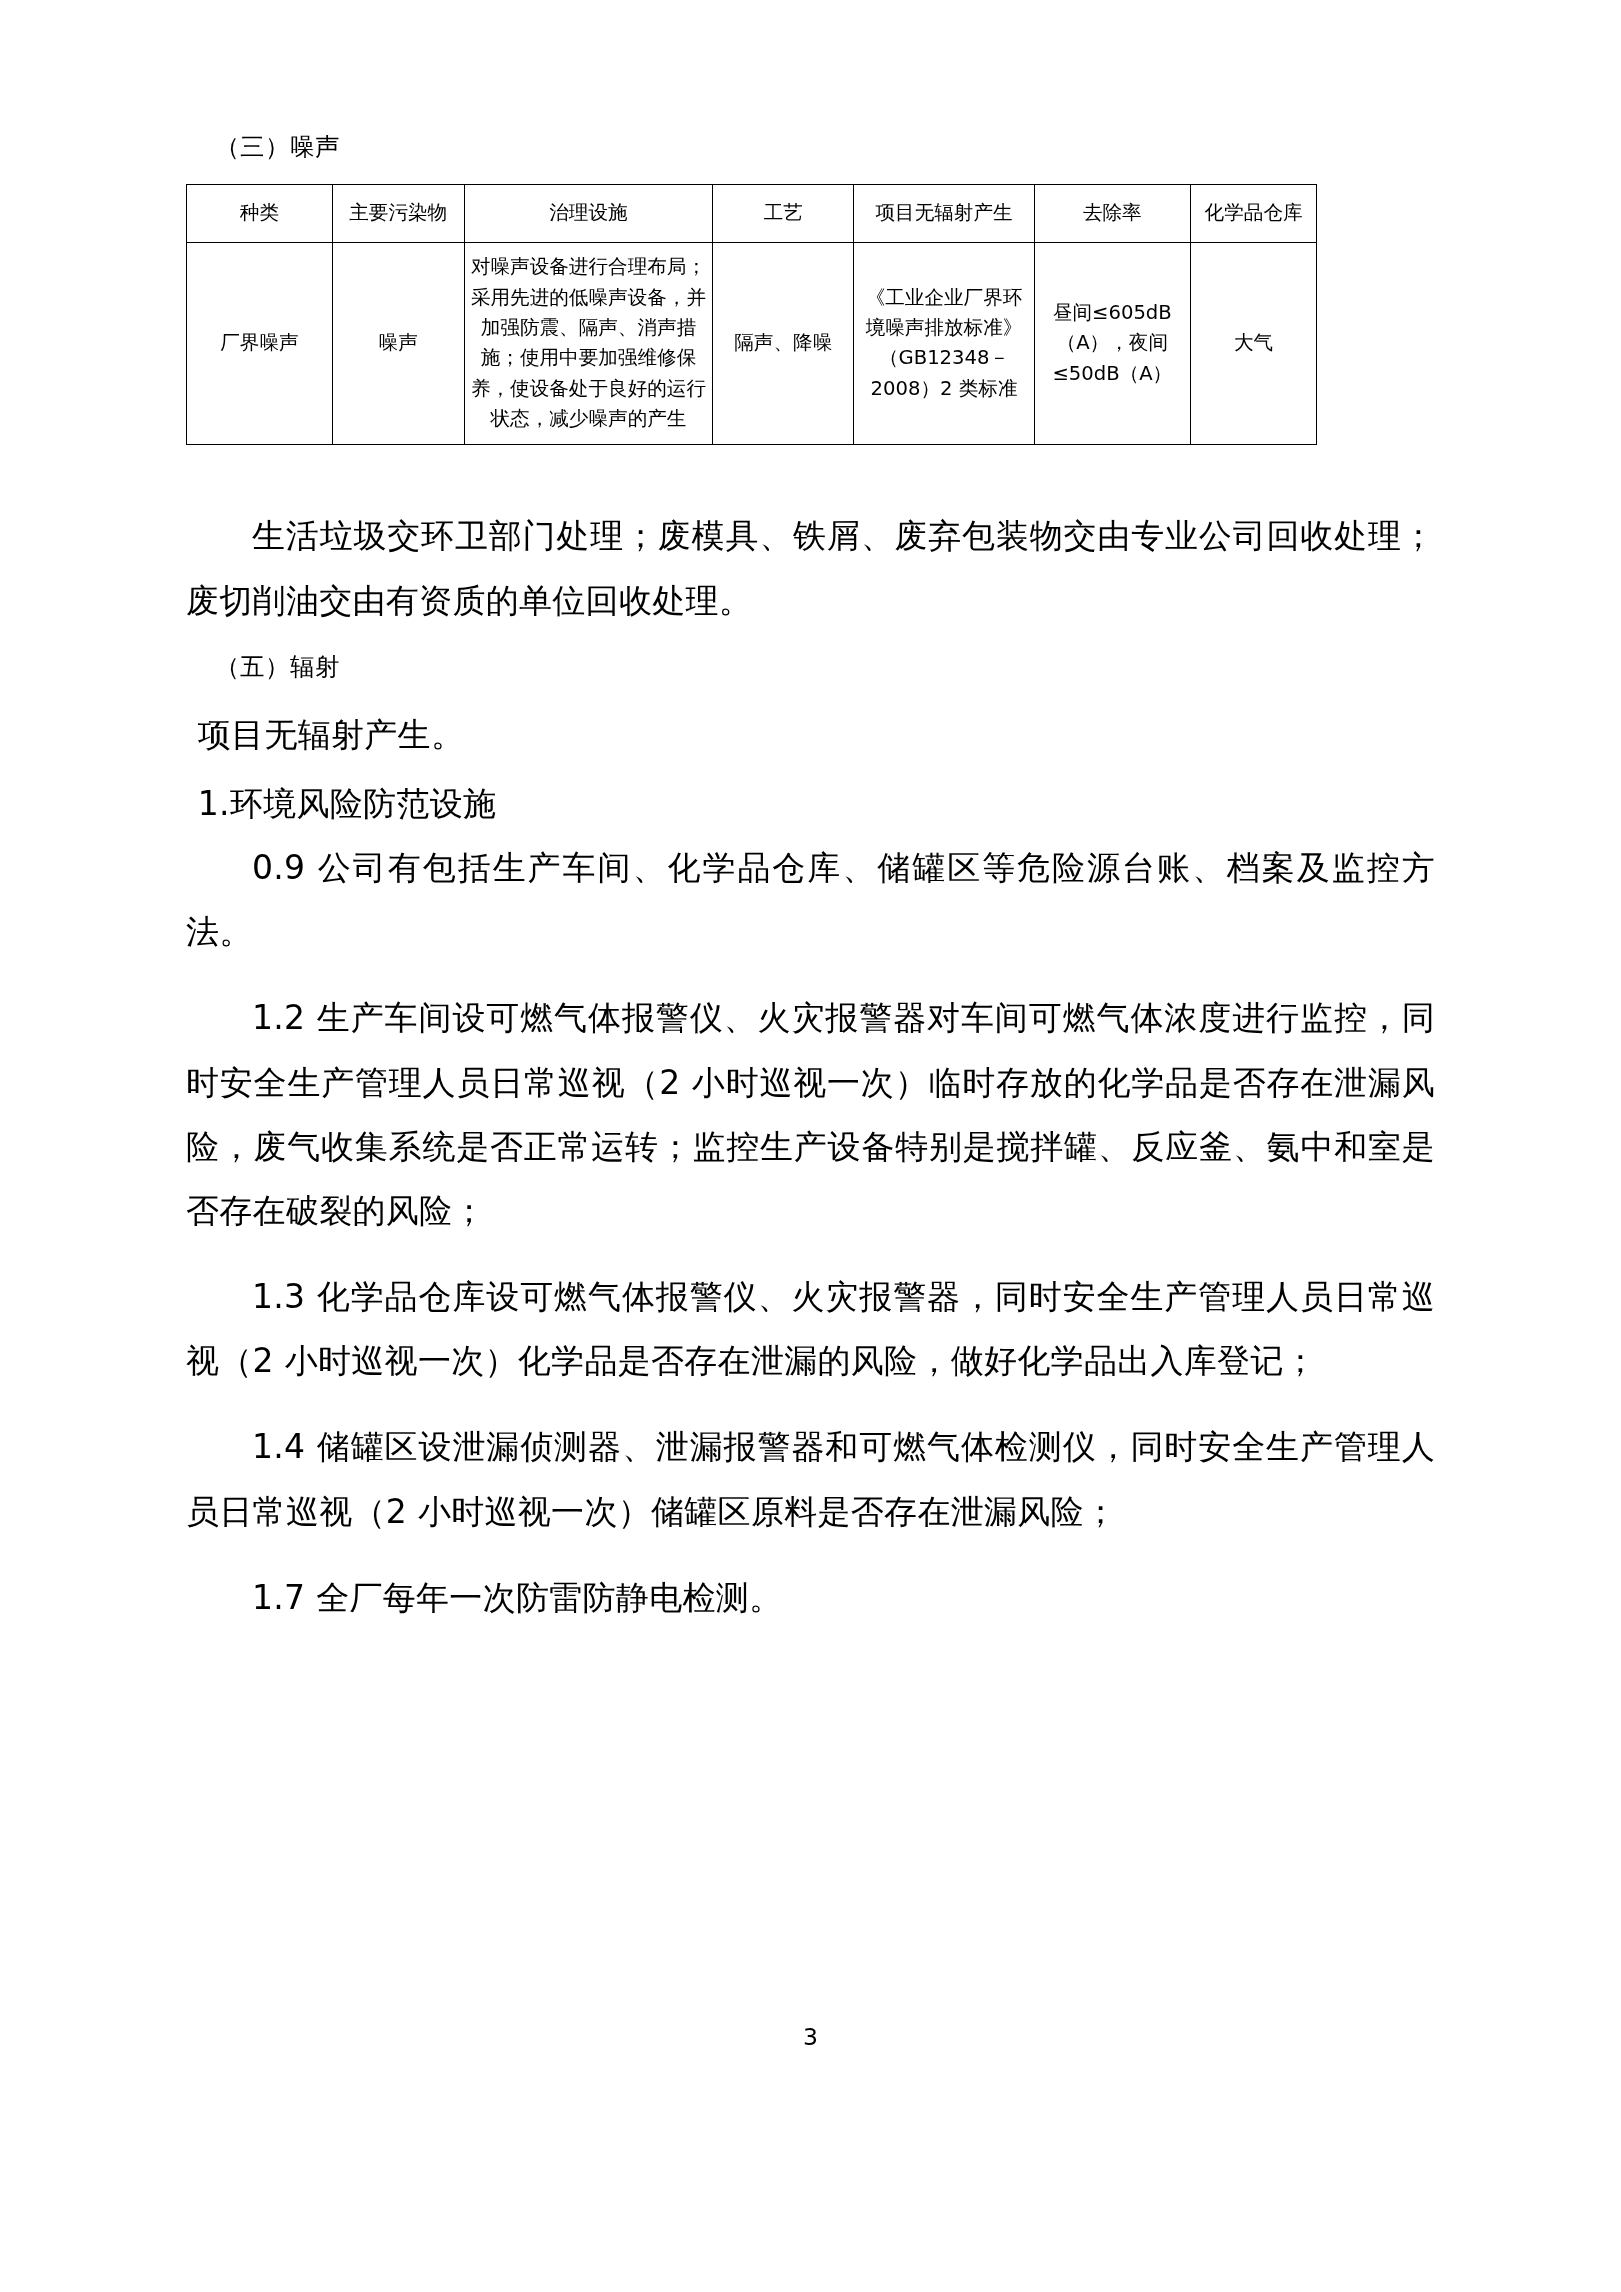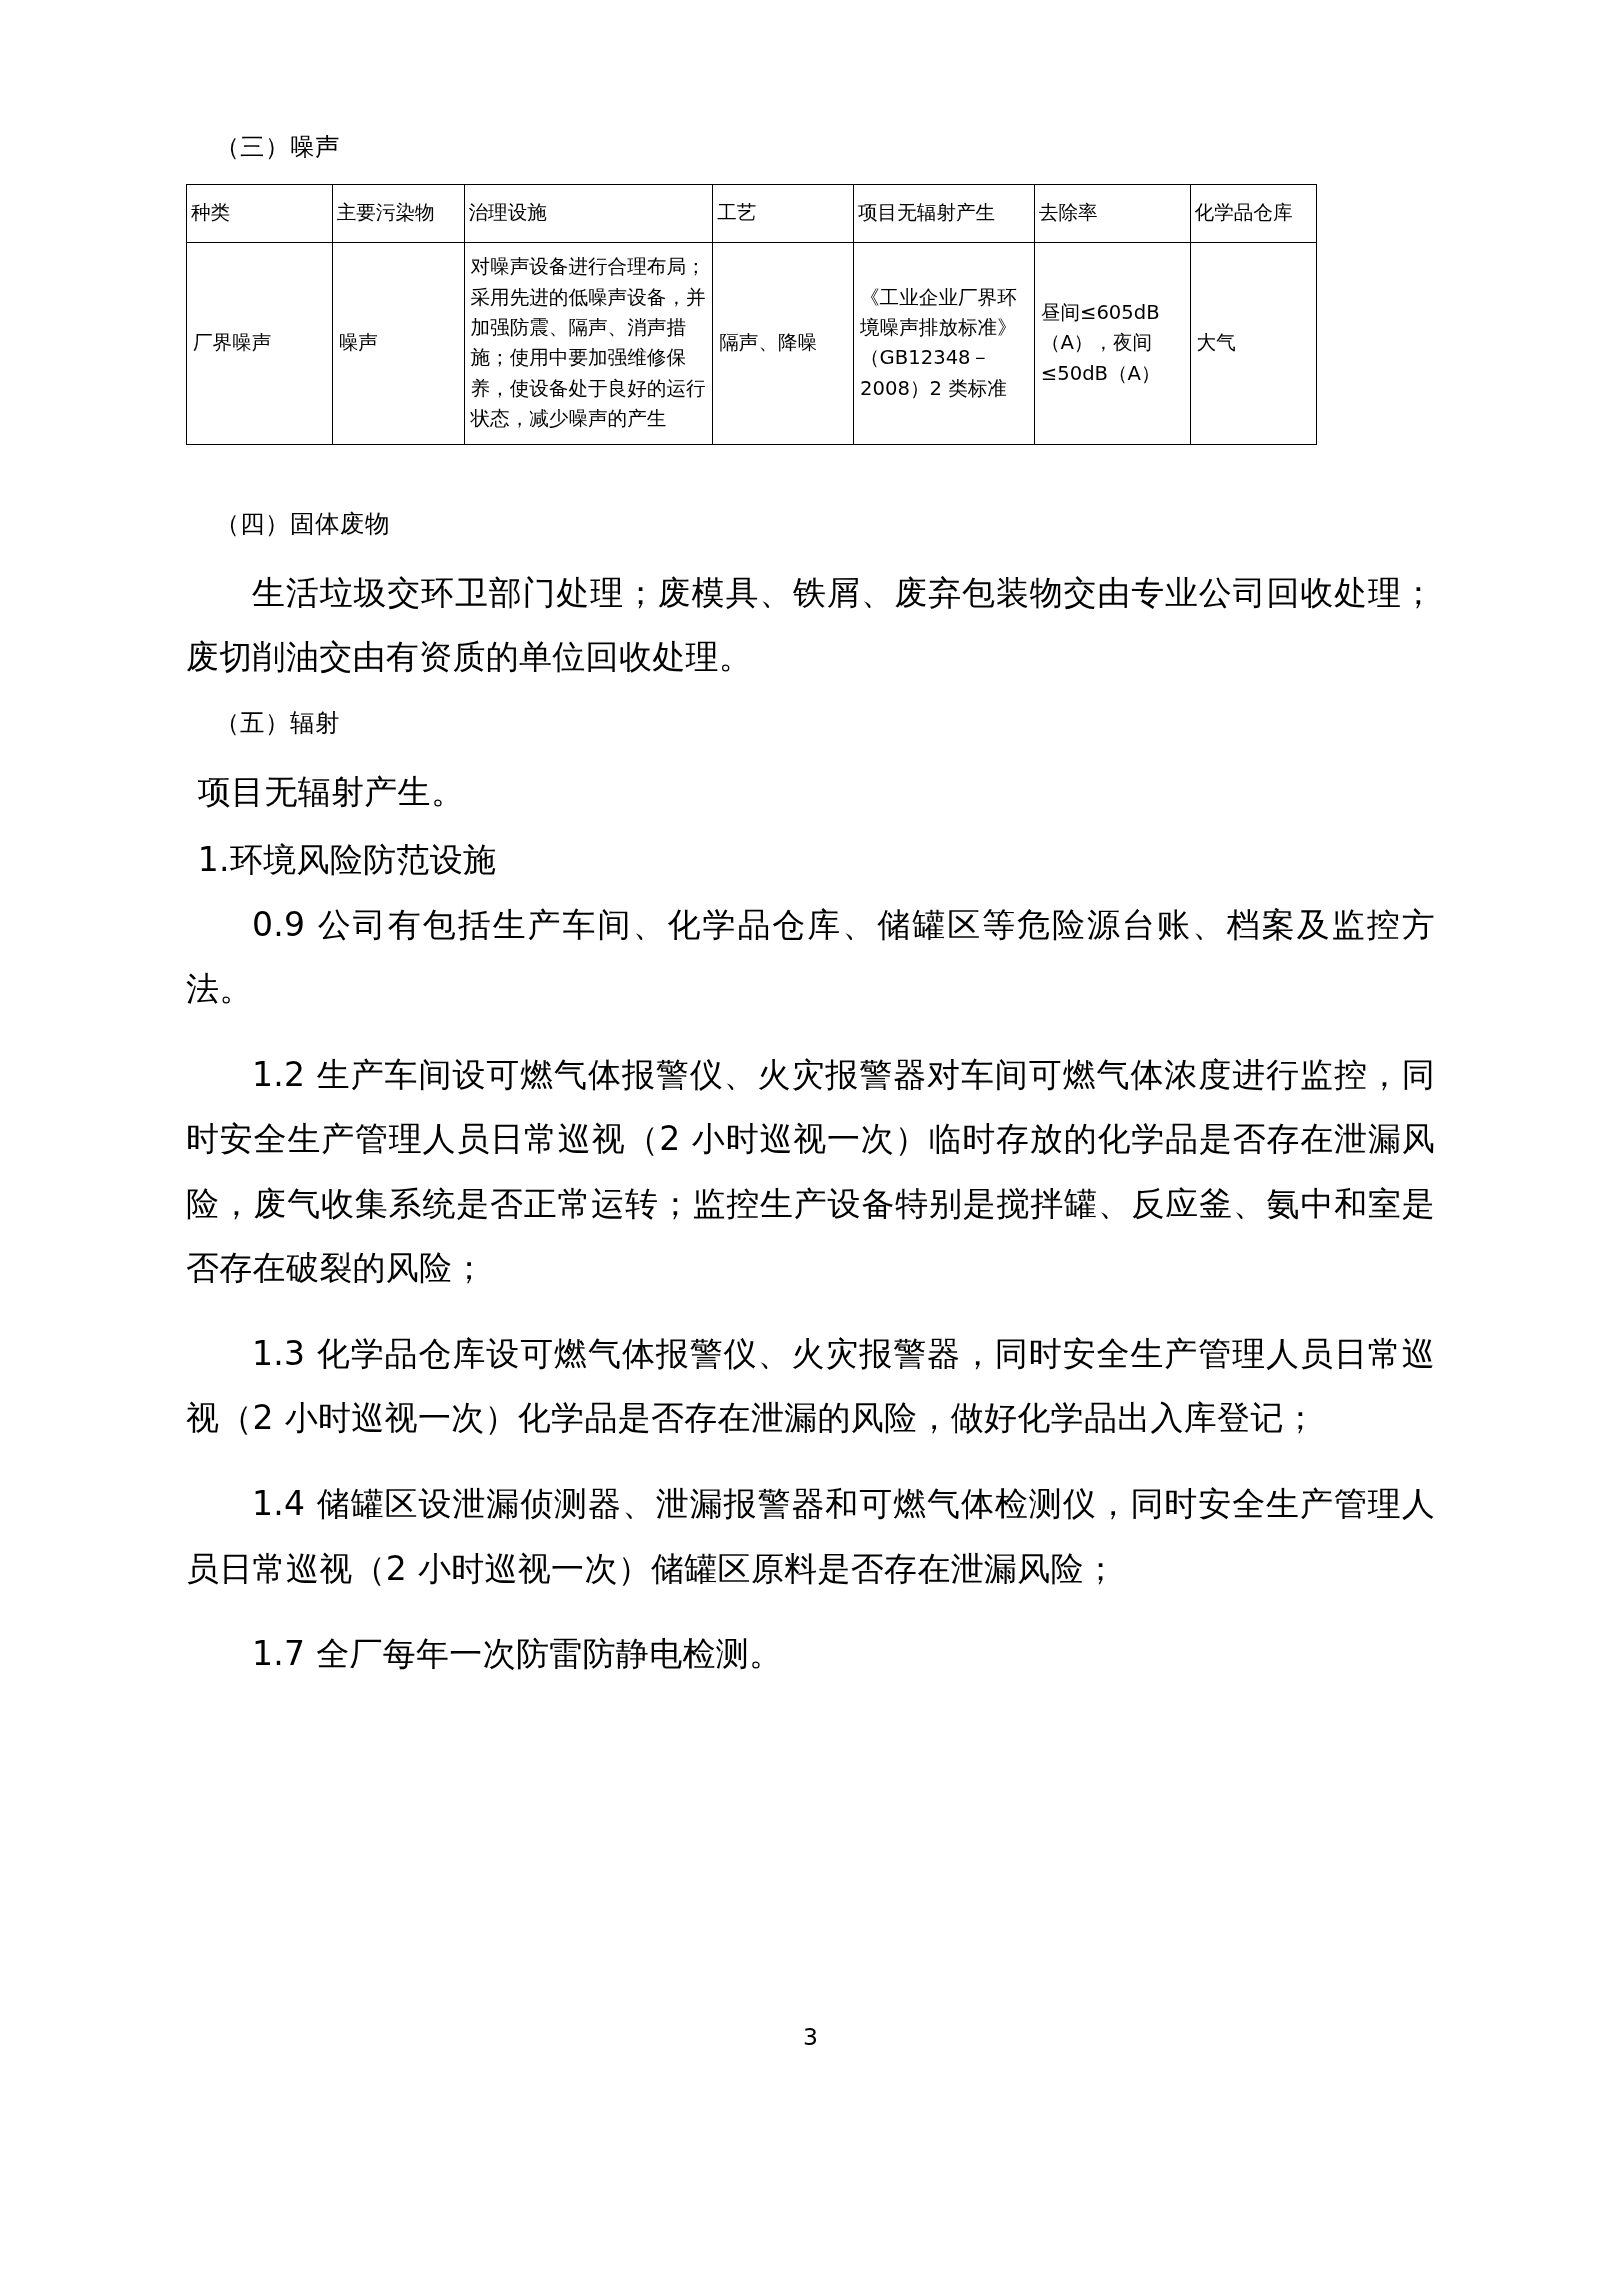--- a/index.html
+++ b/index.html
@@ -29,21 +29,21 @@
     letter-spacing: 0.5px;
   }
   table.noise {
     border-collapse: collapse;
     width: 1117px;
     margin: 7.8px 0 0 0;
     table-layout: fixed;
   }
   table.noise td, table.noise th {
     border: 1.5px solid #000;
-    text-align: left;
+    text-align: center;
     vertical-align: middle;
     font-size: 19.6px;
     font-weight: normal;
     padding: 7.8px 5.9px;
     line-height: 1.55;
   }
   table.noise thead td {
     height: 45px;
     padding: 5.9px 3.9px;
   }
@@ -116,21 +116,20 @@
         <td class="col4">隔声、降噪</td>
         <td class="col5">《工业企业厂界环境噪声排放标准》（GB12348－2008）2 类标准</td>
         <td class="col6">昼间≤605dB（A），夜间≤50dB（A）</td>
         <td class="col7">大气</td>
       </tr>
     </tbody>
   </table>
 
   <div class="gap-after-table"></div>
 
-  <div class="h-section">（四）固体废物</div>
 
   <p class="para indent2">生活垃圾交环卫部门处理；废模具、铁屑、废弃包装物交由专业公司回收处理；废切削油交由有资质的单位回收处理。</p>
 
   <div class="h-section" style="margin-top:13.7px;">（五）辐射</div>
 
   <p class="para sub">项目无辐射产生。</p>
 
 
   <p class="para sub tight">1.环境风险防范设施</p>
 

